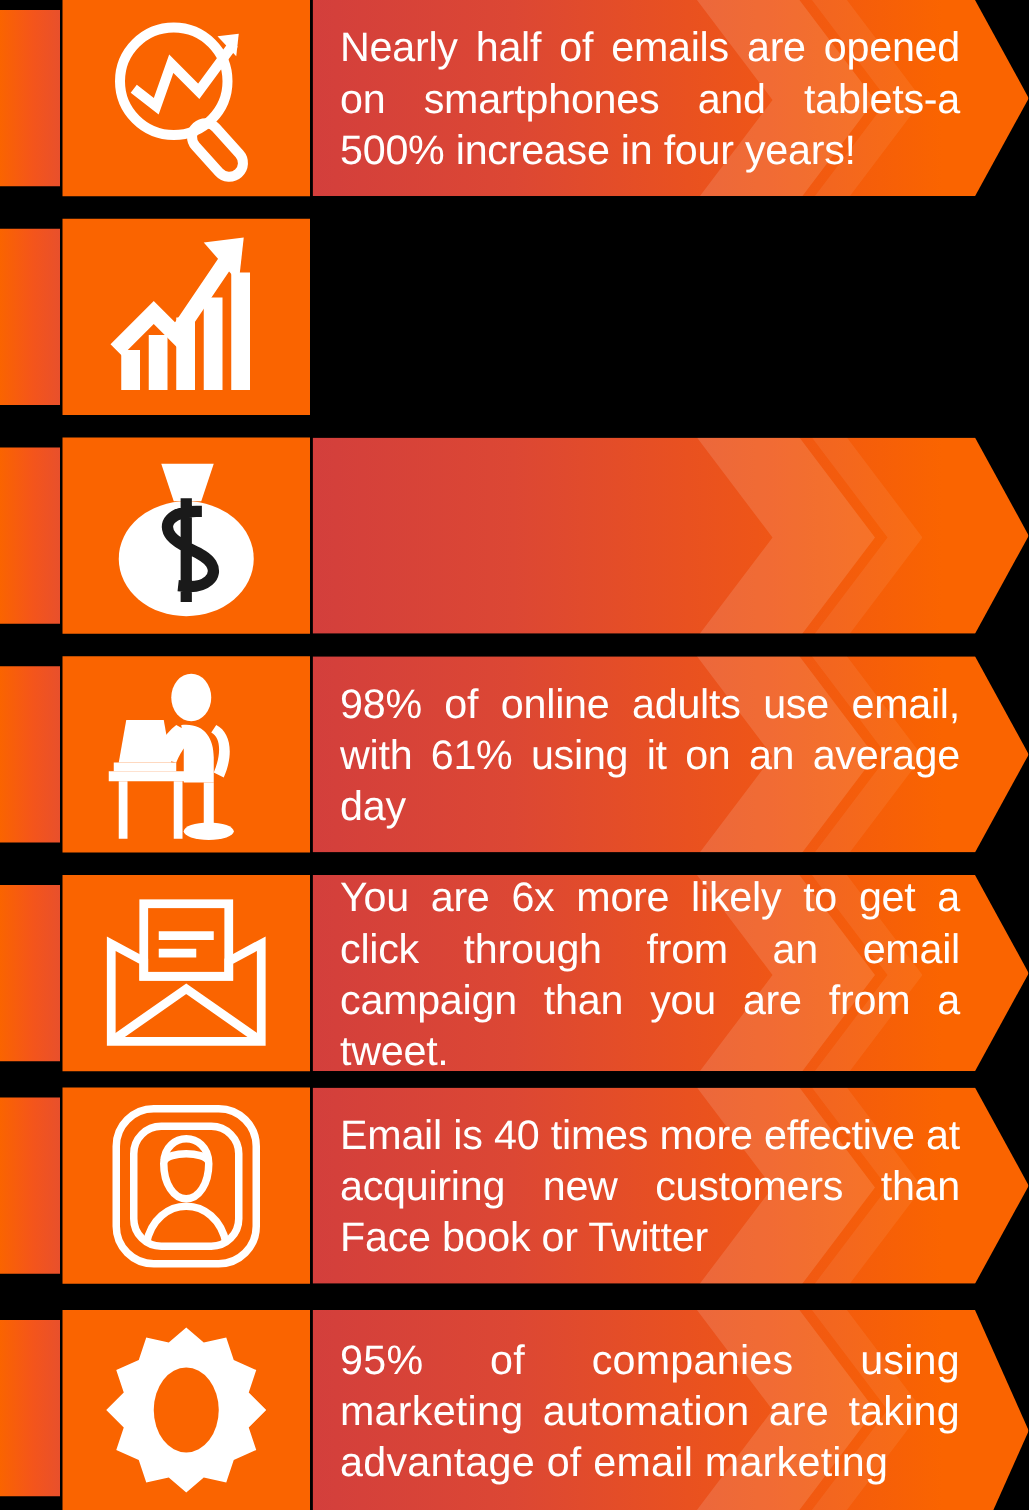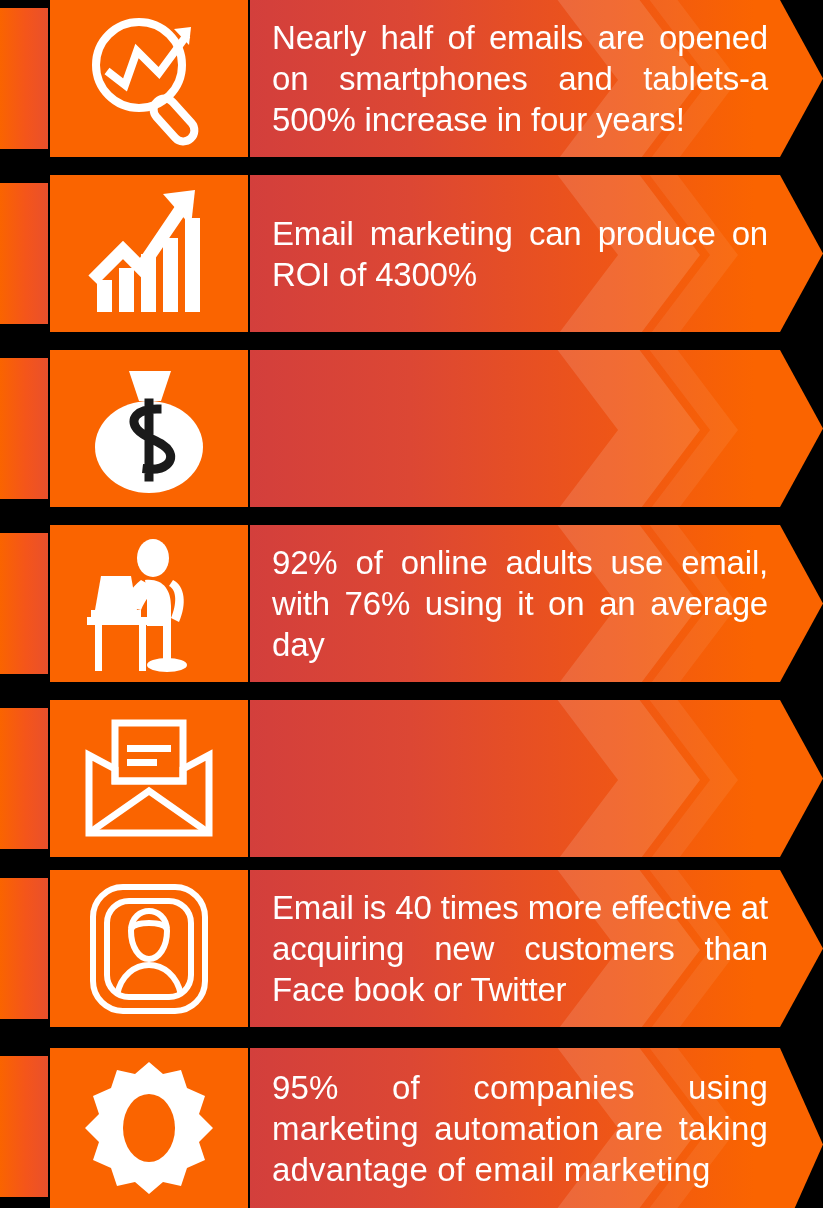--- a/index.html
+++ b/index.html
@@ -156,27 +156,20 @@
           <rect x="18" y="96" width="15" height="32" fill="#ffffff"></rect>
           <rect x="40" y="84" width="15" height="44" fill="#ffffff"></rect>
           <rect x="62" y="70" width="15" height="58" fill="#ffffff"></rect>
           <rect x="84" y="54" width="15" height="74" fill="#ffffff"></rect>
           <rect x="106" y="34" width="15" height="94" fill="#ffffff"></rect>
           <path d="M14 96 L44 66 L62 84 L104 22" fill="none" stroke="#ffffff" stroke-width="13" stroke-linejoin="miter"></path>
           <path d="M84 10 L116 6 L112 42 Z" fill="#ffffff"></path>
         </svg>
       </span>
     </div>
-    <div class="banner">
-      <div class="sheen"></div>
-      <div class="sheen2"></div>
-      <div class="banner-text">
-        <span>Email marketing can produce on ROI of 4300%</span>
-      </div>
-    </div>
   </div>
 
   <div class="row" style="top:350px;">
     <div class="left-tab"></div>
     <div class="icon-box">
       <span>
         <svg width="140" height="140" viewBox="0 0 140 140">
           <path d="M50 12 L92 12 L82 42 L60 42 Z" fill="#ffffff"></path>
           <ellipse cx="70" cy="88" rx="54" ry="46" fill="#ffffff"></ellipse>
           <path d="M78 50 C58 50 50 60 58 70 C66 80 84 82 90 92
@@ -212,21 +205,21 @@
           <path d="M94 46 C106 52 108 70 100 88 L92 84 C98 70 98 56 90 52 Z" fill="#ffffff"></path>
           <rect x="84" y="92" width="8" height="34" fill="#ffffff"></rect>
           <ellipse cx="88" cy="131" rx="20" ry="7" fill="#ffffff"></ellipse>
         </svg>
       </span>
     </div>
     <div class="banner">
       <div class="sheen"></div>
       <div class="sheen2"></div>
       <div class="banner-text">
-        <span>92% of online adults use email, with 76% using it on an average day</span>
+        <span>98% of online adults use email, with 61% using it on an average day</span>
       </div>
     </div>
   </div>
 
   <div class="row" style="top:700px;">
     <div class="left-tab"></div>
     <div class="icon-box">
       <span>
         <svg width="140" height="140" viewBox="0 0 140 140">
 
@@ -236,20 +229,23 @@
 
           <path d="M10 46 L36 60 L36 72 L104 72 L104 60 L130 46 L130 124 L10 124 Z" fill="none" stroke="#ffffff" stroke-width="7" stroke-linejoin="miter"></path>
 
           <path d="M10 124 L70 82 L130 124" fill="none" stroke="#ffffff" stroke-width="7"></path>
         </svg>
       </span>
     </div>
     <div class="banner">
       <div class="sheen"></div>
       <div class="sheen2"></div>
+      <div class="banner-text">
+        <span>You are 6x more likely to get a click through from an email campaign than you are from a tweet.</span>
+      </div>
     </div>
   </div>
 
   <div class="row" style="top:870px;border-radius:22px;">
     <div class="left-tab"></div>
     <div class="icon-box">
       <span>
         <svg width="140" height="140" viewBox="0 0 140 140">
           <rect x="14" y="8" width="112" height="124" rx="30" fill="none" stroke="#ffffff" stroke-width="6"></rect>
           <rect x="28" y="22" width="84" height="96" rx="22" fill="none" stroke="#ffffff" stroke-width="6"></rect>

